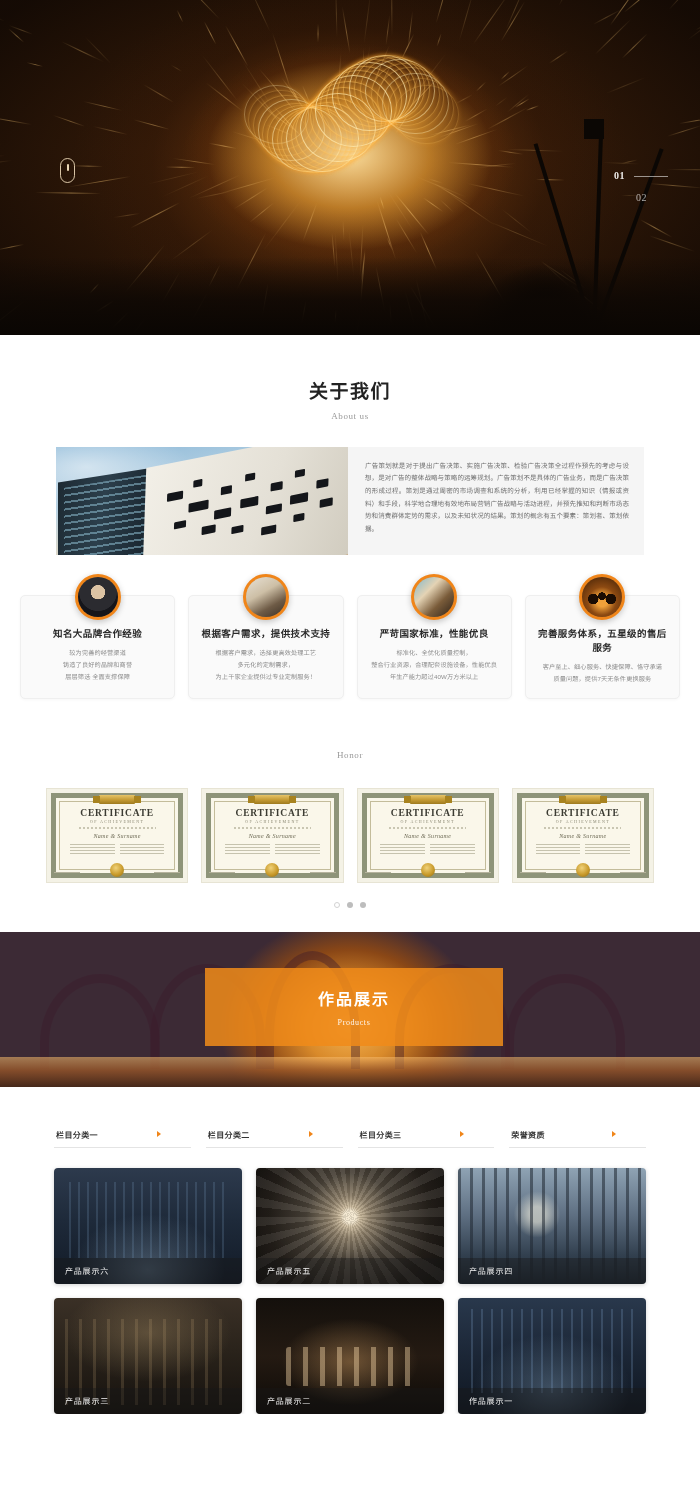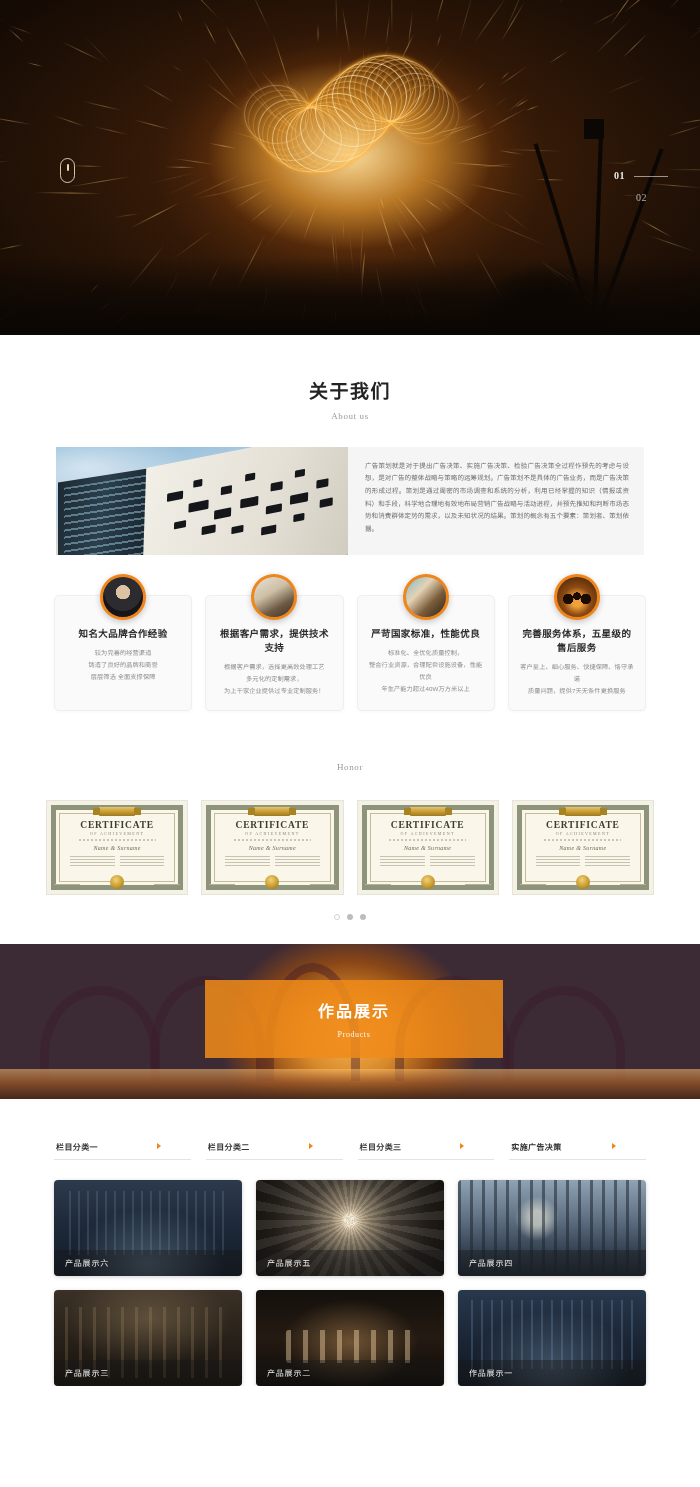--- a/index.html
+++ b/index.html
@@ -155,21 +155,21 @@
   }
   .calligraphy {
     font-family: "Liberation Serif", serif;
     font-size: 17px; font-weight: 700; color: #1d1d1d;
     font-style: italic; letter-spacing: 1px;
     transform: skewX(-6deg);
   }
 
   
   .features {
-    width: 592px; margin: 40px auto 0;
+    width: 660px; margin: 40px auto 0;
     display: flex; gap: 13px;
   }
   .fcard {
     flex: 1; background: #fafafa; border: 1px solid #efefef;
     border-radius: 5px; padding: 30px 9px 13px;
     text-align: center; position: relative;
     box-shadow: 0 1px 3px rgba(0,0,0,0.035);
   }
   .ficon {
     position: absolute; left: 50%; top: -22px; margin-left: -23px;
@@ -329,21 +329,21 @@
     margin-right: 28px;
   }
 
   
   .pgrid {
     width: 592px; margin: 20px auto 0;
     display: grid; grid-template-columns: repeat(3, 1fr);
     gap: 14px; padding-bottom: 0;
   }
   .pcard {
-    position: relative; height: 96px; border-radius: 4px;
+    position: relative; height: 116px; border-radius: 4px;
     overflow: hidden; cursor: pointer;
     box-shadow: 0 1px 4px rgba(0,0,0,0.18);
   }
   .pcard-img { position: absolute; inset: 0; }
   .pi-1 {
     background:
       radial-gradient(ellipse 110px 80px at 50% 88%, rgba(160,190,215,0.35), rgba(0,0,0,0) 70%),
       linear-gradient(180deg, #2d3a4d 0%, #1e2a3a 45%, #121a26 100%);
   }
   .pi-1::after {
@@ -832,21 +832,21 @@
     </div>
     <div class="cat-tab">
       <span class="cat-label">栏目分类二</span>
       <span class="cat-arrow"></span>
     </div>
     <div class="cat-tab">
       <span class="cat-label">栏目分类三</span>
       <span class="cat-arrow"></span>
     </div>
     <div class="cat-tab">
-      <span class="cat-label">实施广告决策</span>
+      <span class="cat-label">荣誉资质</span>
       <span class="cat-arrow"></span>
     </div>
   </div>
 
   <div class="pgrid">
     <div class="pcard">
       <div class="pcard-img pi-1"></div>
       <div class="pcard-bar">
         <span class="pcard-label">产品展示六</span>
       </div>

